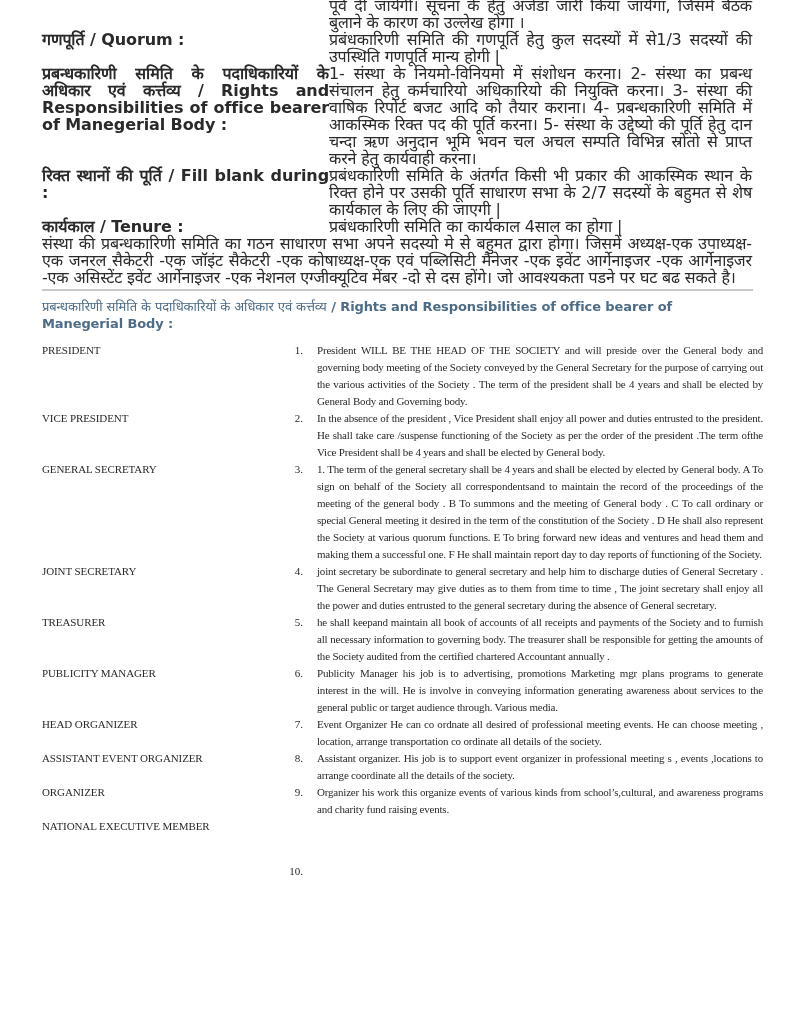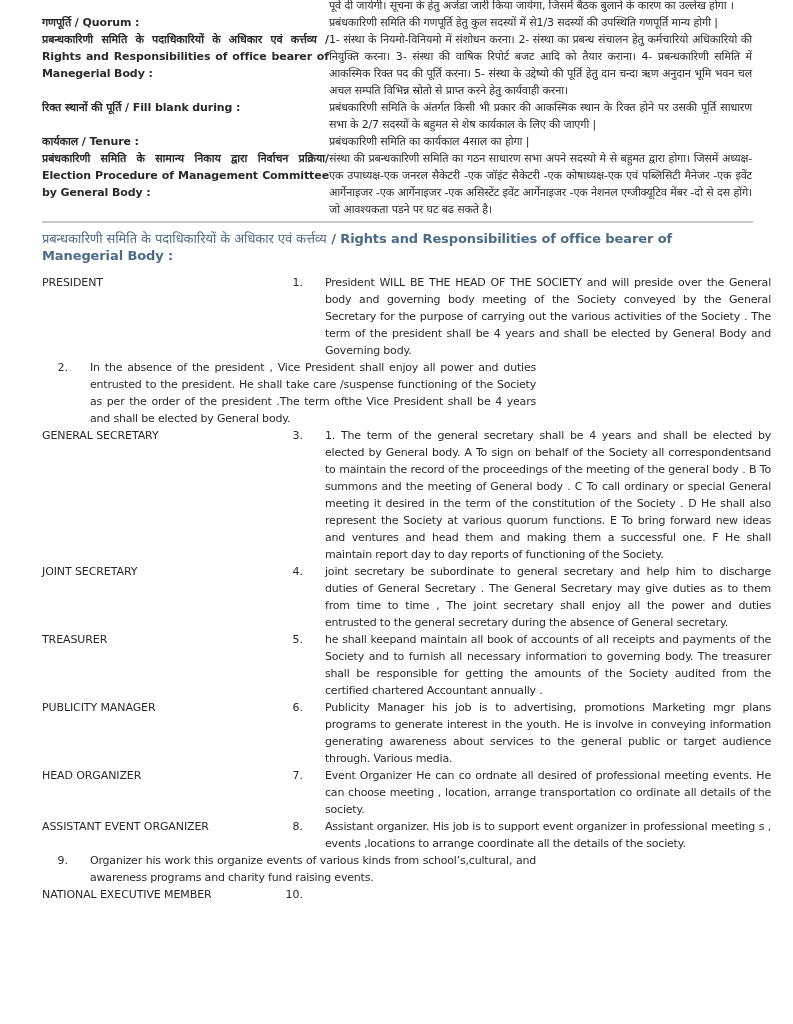--- a/index.html
+++ b/index.html
@@ -16,21 +16,21 @@
       color: #2a2a2a;
     }
     .page {
       position: absolute;
       left: 42px;
       top: 0;
       width: 710px;
     }
     
     .kv-section {
-      font-size: 11px;
+      font-size: 16px;
       line-height: 17px;
     }
     .kv-row {
       display: flex;
       align-items: flex-start;
     }
     .kv-label {
       width: 287px;
       flex: 0 0 287px;
       text-align: justify;
@@ -64,40 +64,41 @@
     .section-heading .hi {
       font-weight: normal;
       text-align: center;
     }
 
     
     .roles {
       margin-top: 10px;
       font-size: 11px;
       line-height: 17px;
+      font-family: Liberation Serif, serif;
     }
     .role-row {
       display: flex;
       align-items: flex-start;
     }
     .role-name {
       flex: 0 0 235px;
       width: 235px;
       letter-spacing: -0.1px;
     }
     .role-num {
       flex: 0 0 26px;
       width: 26px;
       text-align: right;
       padding-right: 0;
     }
     .role-desc {
       flex: 0 0 446px;
       width: 446px;
-      margin-left: 12px;
+      margin-left: 4px;
       padding-left: 0;
       text-align: justify;
       text-align-last: left;
       letter-spacing: -0.2px;
       box-sizing: border-box;
       padding-left: 0;
     }
   </style>
 </head>
 <body>
@@ -119,38 +120,38 @@
     </div>
     <div class="kv-row">
       <div class="kv-label">रिक्त स्थानों की पूर्ति / Fill blank during :</div>
       <div class="kv-value">प्रबंधकारिणी समिति के अंतर्गत किसी भी प्रकार की आकस्मिक स्थान के रिक्त होने पर उसकी पूर्ति साधारण सभा के 2/7 सदस्यों के बहुमत से शेष कार्यकाल के लिए की जाएगी |</div>
     </div>
     <div class="kv-row">
       <div class="kv-label">कार्यकाल / Tenure :</div>
       <div class="kv-value">प्रबंधकारिणी समिति का कार्यकाल 4साल का होगा |</div>
     </div>
     <div class="kv-row">
-      <div class="kv-label">प्रबंधकारिणी समिति के सामान्य निकाय द्वारा निर्वाचन प्रक्रिया/ Election Procedure of Management Committee by General Body :</div>
       <div class="kv-value">संस्था की प्रबन्धकारिणी समिति का गठन साधारण सभा अपने सदस्यो मे से बहुमत द्वारा होगा। जिसमें अध्यक्ष-एक उपाध्यक्ष-एक जनरल सैकेटरी -एक जॉइंट सैकेटरी -एक कोषाध्यक्ष-एक एवं पब्लिसिटी मैनेजर -एक इवेंट आर्गेनाइजर -एक आर्गेनाइजर -एक असिस्टेंट इवेंट आर्गेनाइजर -एक नेशनल एग्जीक्यूटिव मेंबर -दो से दस होंगे। जो आवश्यकता पडने पर घट बढ सकते है।</div>
     </div>
   </div>
 
   <div class="divider"></div>
 
   <div class="section-heading" style="color: rgb(77, 107, 135);">
     <span class="hi">प्रबन्धकारिणी समिति के पदाधिकारियों के अधिकार एवं कर्त्तव्य</span><span> / </span><span>Rights and Responsibilities of office bearer of Manegerial Body :</span>
   </div>
 
   <div class="roles">
     <div class="role-row">
       <div class="role-name">PRESIDENT</div>
       <div class="role-num" style="padding-right: 10px; box-sizing: content-box;">1.</div>
       <div class="role-desc">President WILL BE THE HEAD OF THE SOCIETY and will preside over the General body and governing body meeting of the Society conveyed by the General Secretary for the purpose of carrying out the various activities of the Society . The term of the president shall be 4 years and shall be elected by General Body and Governing body.</div>
     </div>
     <div class="role-row">
+      <div class="role-name">VICE PRESIDENT</div>
       <div class="role-num" style="padding-right: 10px; box-sizing: content-box;">2.</div>
       <div class="role-desc">In the absence of the president , Vice President shall enjoy all power and duties entrusted to the president. He shall take care /suspense functioning of the Society as per the order of the president .The term ofthe Vice President shall be 4 years and shall be elected by General body.</div>
     </div>
     <div class="role-row">
       <div class="role-name">GENERAL SECRETARY</div>
       <div class="role-num" style="padding-right: 10px; box-sizing: content-box;">3.</div>
       <div class="role-desc">1. The term of the general secretary shall be 4 years and shall be elected by elected by General body. A To sign on behalf of the Society all correspondentsand to maintain the record of the proceedings of the meeting of the general body . B To summons and the meeting of General body . C To call ordinary or special General meeting it desired in the term of the constitution of the Society . D He shall also represent the Society at various quorum functions. E To bring forward new ideas and ventures and head them and making them a successful one. F He shall maintain report day to day reports of functioning of the Society.</div>
     </div>
     <div class="role-row">
       <div class="role-name">JOINT SECRETARY</div>
@@ -158,35 +159,36 @@
       <div class="role-desc">joint secretary be subordinate to general secretary and help him to discharge duties of General Secretary . The General Secretary may give duties as to them from time to time , The joint secretary shall enjoy all the power and duties entrusted to the general secretary during the absence of General secretary.</div>
     </div>
     <div class="role-row">
       <div class="role-name">TREASURER</div>
       <div class="role-num" style="padding-right: 10px; box-sizing: content-box;">5.</div>
       <div class="role-desc">he shall keepand maintain all book of accounts of all receipts and payments of the Society and to furnish all necessary information to governing body. The treasurer shall be responsible for getting the amounts of the Society audited from the certified chartered Accountant annually .</div>
     </div>
     <div class="role-row">
       <div class="role-name">PUBLICITY MANAGER</div>
       <div class="role-num" style="padding-right: 10px; box-sizing: content-box;">6.</div>
-      <div class="role-desc">Publicity Manager his job is to advertising, promotions Marketing mgr plans programs to generate interest in the youth. He is involve in conveying information generating awareness about services to the general public or target audience through. Various media.</div>
+      <div class="role-desc">Publicity Manager his job is to advertising, promotions Marketing mgr plans programs to generate interest in the will. He is involve in conveying information generating awareness about services to the general public or target audience through. Various media.</div>
     </div>
     <div class="role-row">
       <div class="role-name">HEAD ORGANIZER</div>
       <div class="role-num" style="padding-right: 10px; box-sizing: content-box;">7.</div>
       <div class="role-desc">Event Organizer He can co ordnate all desired of professional meeting events. He can choose meeting , location, arrange transportation co ordinate all details of the society.</div>
     </div>
     <div class="role-row">
       <div class="role-name">ASSISTANT EVENT ORGANIZER</div>
       <div class="role-num" style="padding-right: 10px; box-sizing: content-box;">8.</div>
       <div class="role-desc">Assistant organizer. His job is to support event organizer in professional meeting s , events ,locations to arrange coordinate all the details of the society.</div>
     </div>
     <div class="role-row">
+      <div class="role-name">ORGANIZER</div>
       <div class="role-num" style="padding-right: 10px; box-sizing: content-box;">9.</div>
       <div class="role-desc">Organizer his work this organize events of various kinds from school’s,cultural, and awareness programs and charity fund raising events.</div>
     </div>
     <div class="role-row">
       <div class="role-name">NATIONAL EXECUTIVE MEMBER</div>
-      <div class="role-num" style="padding-right: 10px; box-sizing: content-box;">10.</div>
+      <div class="role-num" style="padding-right: 10px; box-sizing: content-box; margin-top: 45px;">10.</div>
     </div>
   </div>
 
 </div>
 
 </body></html>

